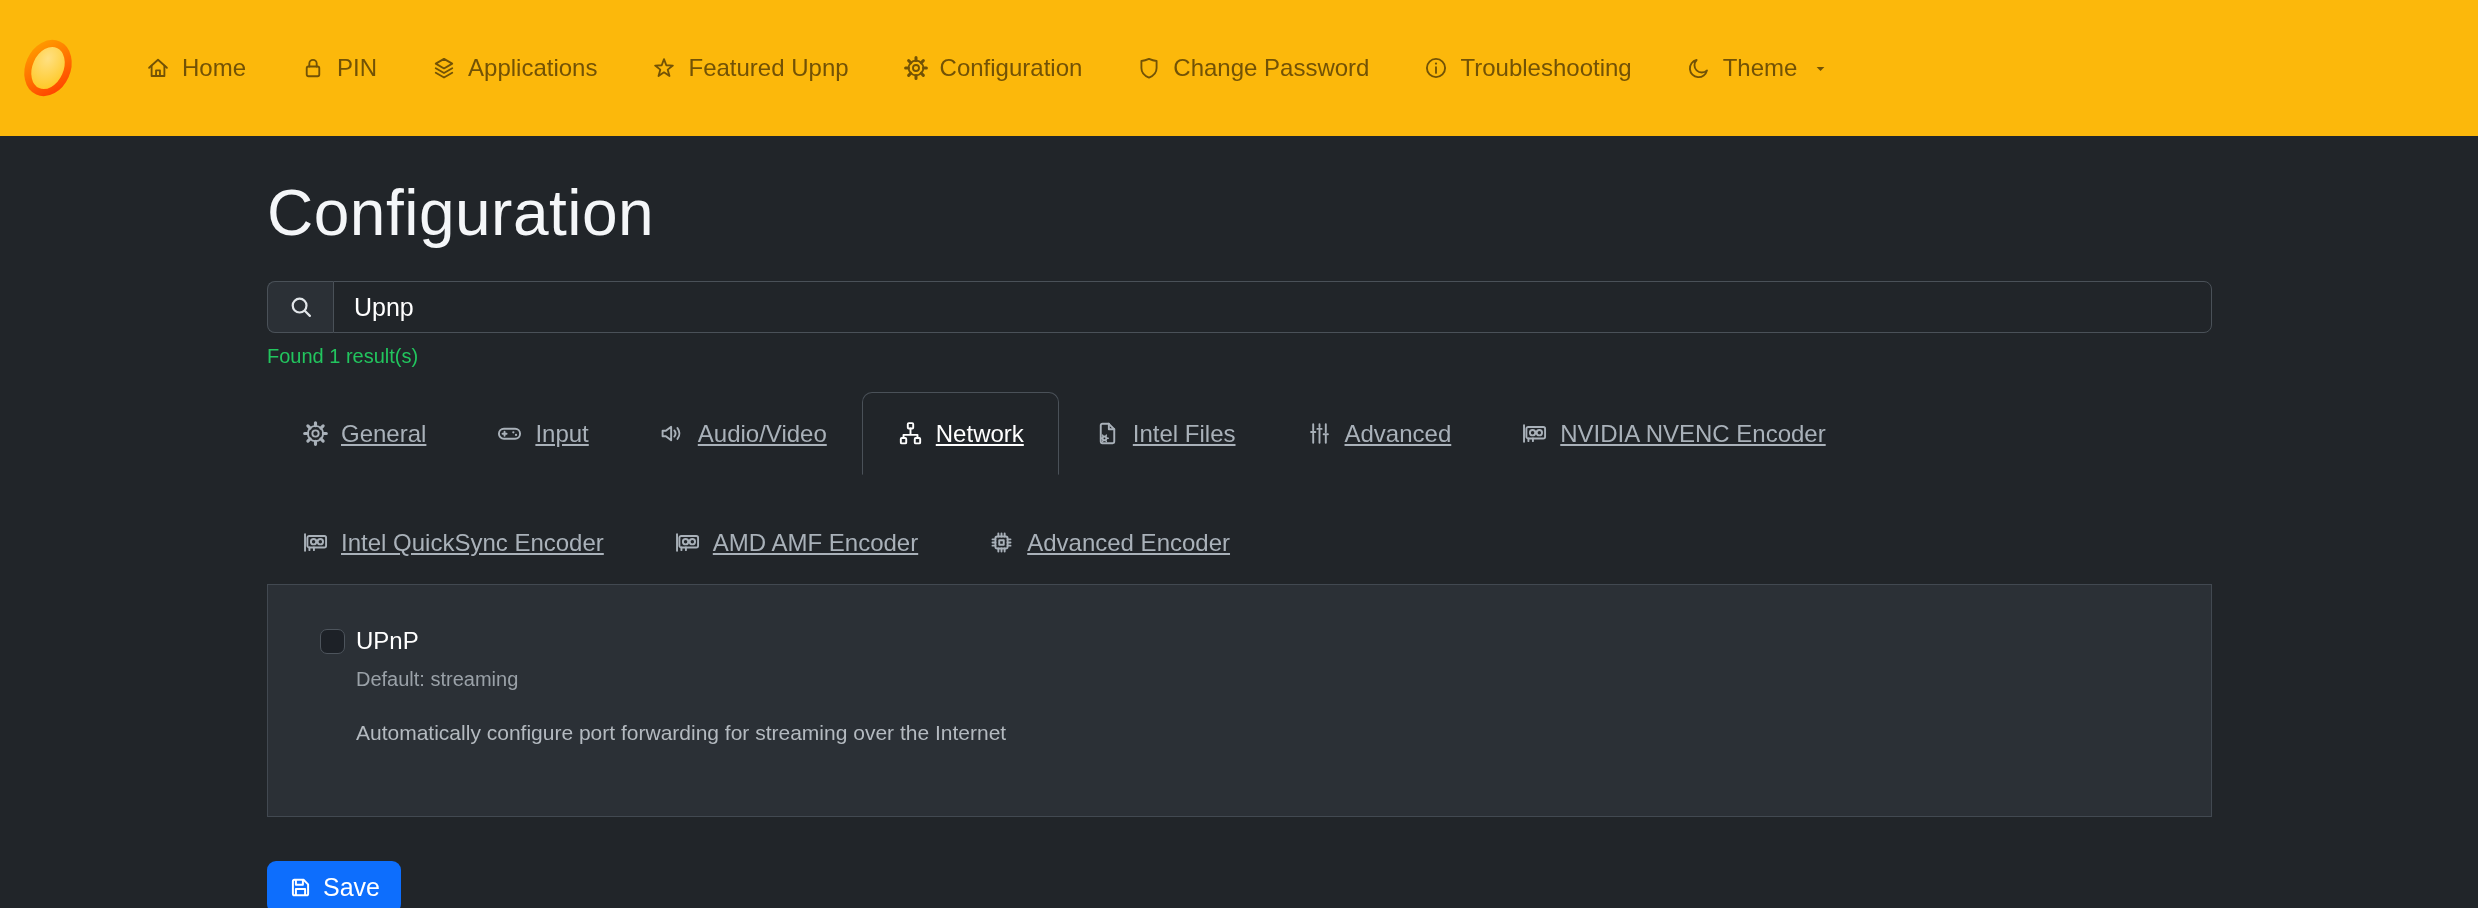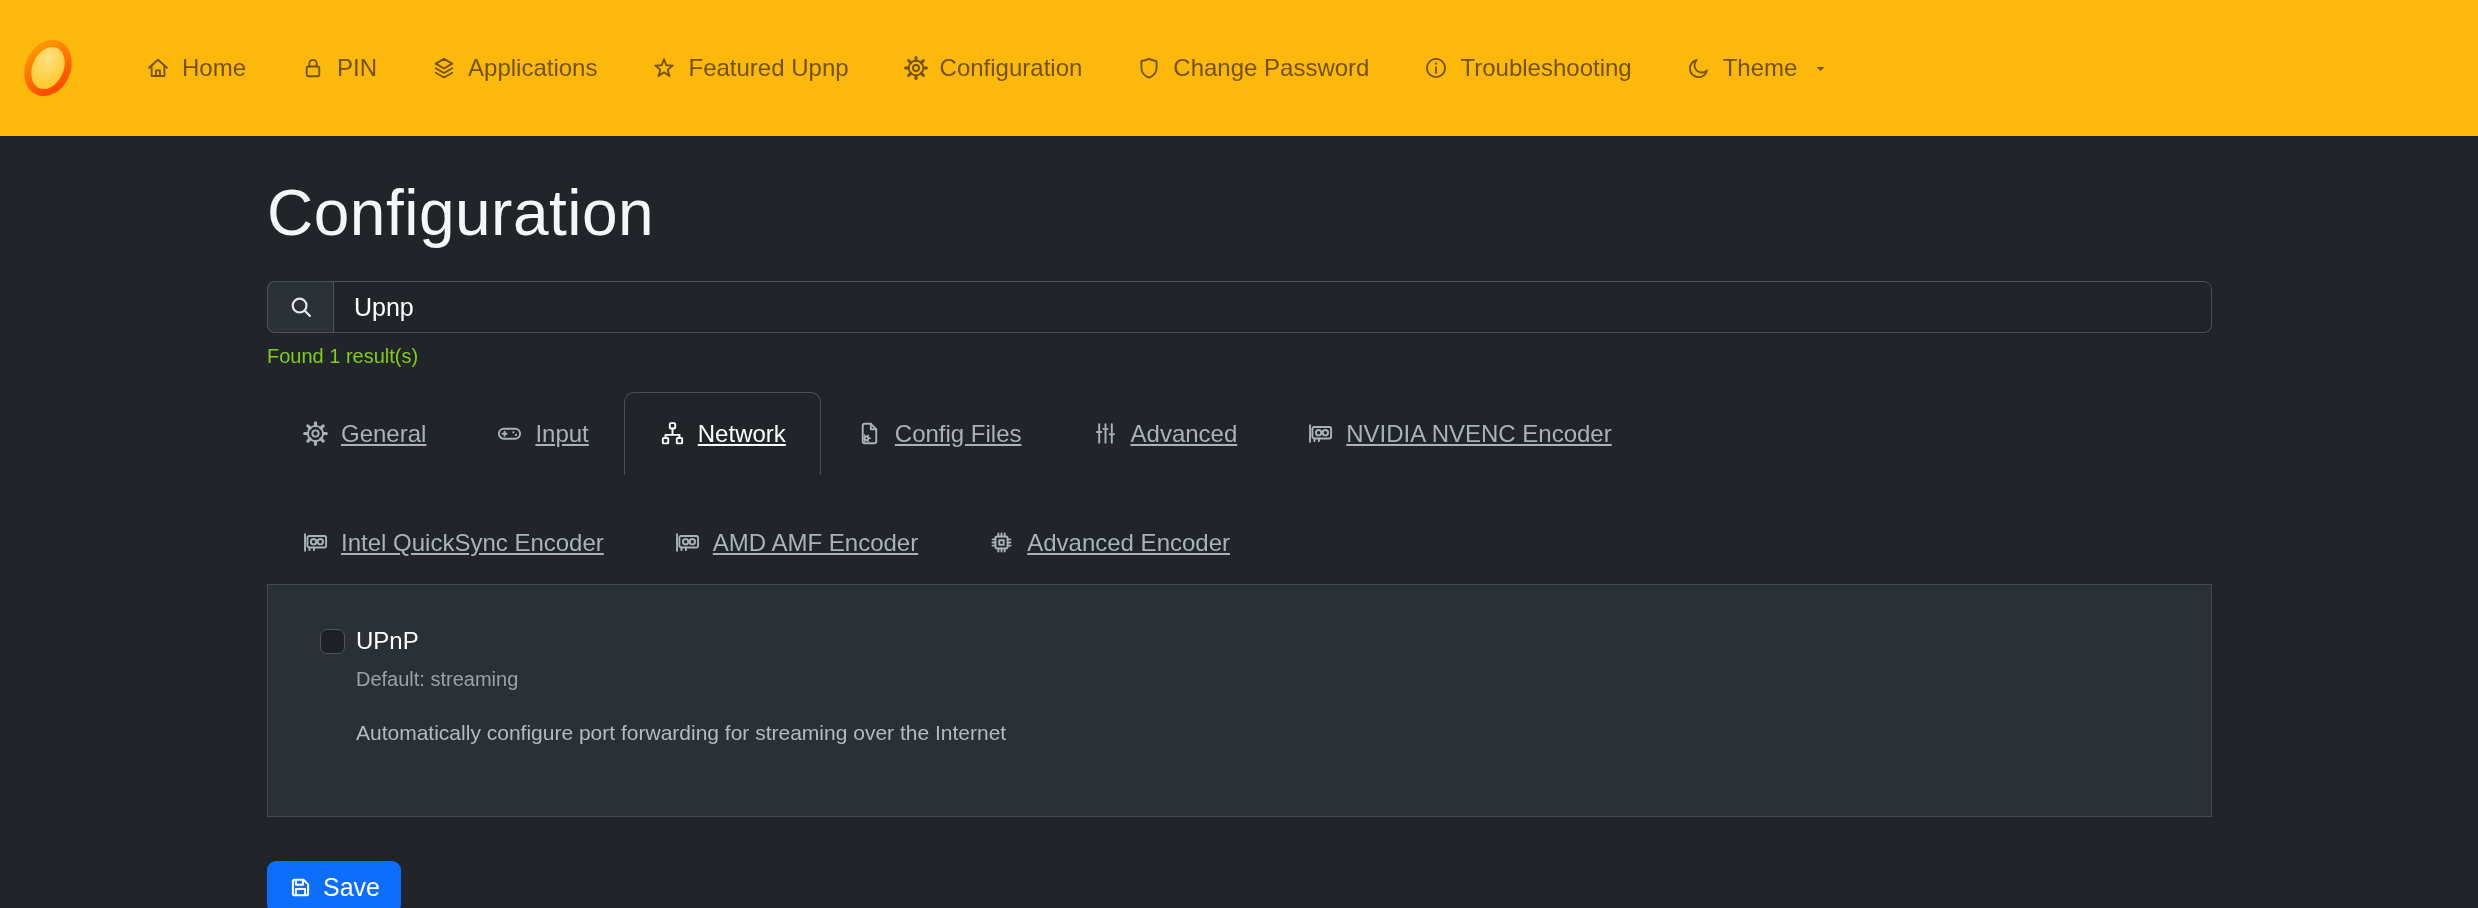--- a/index.html
+++ b/index.html
@@ -47,21 +47,21 @@
   .search-addon{
     width:66px;background:#2b3036;border:1px solid var(--border);border-right:none;
     border-radius:8px 0 0 8px;display:flex;align-items:center;justify-content:center;
     color:#e2e6ea;font-size:28px;
   }
   .search-input{
     flex:1;background:transparent;border:1px solid var(--border);
     border-radius:0 8px 8px 0;color:#fff;font-size:25px;padding:0 20px;
     outline:none;font-family:inherit;min-width:0;
   }
-  .results{margin-top:12px;font-size:20px;color:#84cc16}
+  .results{margin-top:12px;font-size:20px;color:#22c55e}
 
   
   .tabs{display:flex;flex-wrap:wrap;row-gap:13px;margin-top:24px;align-items:stretch}
   .tab{
     display:flex;align-items:center;gap:12px;padding:0 34px;height:83px;
     font-size:24px;color:var(--tab-text);cursor:pointer;white-space:nowrap;
     border:1px solid transparent;border-radius:10px 10px 0 0;text-decoration:underline;
   }
   .tab .icon{font-size:27px}
   .tab.active{color:#ffffff;border-color:var(--border);border-bottom-color:transparent}
@@ -225,20 +225,30 @@
       <span class="icon">
           <svg viewBox="0 0 24 24" fill="none" stroke="currentColor" stroke-width="1.7" stroke-linecap="round" stroke-linejoin="round">
             <rect x="2.6" y="7.8" width="18.8" height="8.8" rx="4.4"></rect>
             <path d="M7.6 10.4v3.6M5.8 12.2h3.6"></path>
             <circle cx="15.4" cy="10.9" r="1" fill="currentColor" stroke="none"></circle>
             <circle cx="17.8" cy="13.3" r="1" fill="currentColor" stroke="none"></circle>
           </svg>
         </span>
       <span>Input</span>
     </div>
+    <div class="tab">
+      <span class="icon">
+          <svg viewBox="0 0 24 24" fill="none" stroke="currentColor" stroke-width="1.7" stroke-linecap="round" stroke-linejoin="round">
+            <path d="M3.2 9.6h2.9L10.8 6v12l-4.7-3.6H3.2z"></path>
+            <path d="M13.6 9.3a4.2 4.2 0 0 1 0 5.4"></path>
+            <path d="M16.4 7.2a8 8 0 0 1 0 9.6"></path>
+          </svg>
+        </span>
+      <span>Audio/Video</span>
+    </div>
     <div class="tab active">
       <span class="icon">
           <svg viewBox="0 0 24 24" fill="none" stroke="currentColor" stroke-width="1.7" stroke-linecap="round" stroke-linejoin="round">
             <rect x="9.6" y="2.8" width="4.8" height="4.8" rx="0.9"></rect>
             <rect x="3.4" y="16" width="4.8" height="4.8" rx="0.9"></rect>
             <rect x="15.8" y="16" width="4.8" height="4.8" rx="0.9"></rect>
             <path d="M12 7.6v3.2M5.8 16v-2.8h12.4V16M12 13.2v-2.4"></path>
           </svg>
         </span>
       <span>Network</span>
@@ -247,21 +257,21 @@
       <span class="icon">
           <svg viewBox="0 0 24 24" fill="none" stroke="currentColor" stroke-width="1.7" stroke-linecap="round" stroke-linejoin="round">
             <path d="M13.2 3.4H7.4A1.4 1.4 0 0 0 6 4.8v14.4a1.4 1.4 0 0 0 1.4 1.4h9.2a1.4 1.4 0 0 0 1.4-1.4V8.2z"></path>
             <path d="M13.2 3.4v4.8H18"></path>
             <circle cx="9.3" cy="16.3" r="1.7"></circle>
             <g stroke-width="1.3">
               <path d="M11.7 16.3h1M10.5 18.38l.5.86M8.1 18.38l-.5.86M6.9 16.3h-1M8.1 14.22l-.5-.86M10.5 14.22l.5-.86"></path>
             </g>
           </svg>
         </span>
-      <span>Config Files</span>
+      <span>Intel Files</span>
     </div>
     <div class="tab">
       <span class="icon">
           <svg viewBox="0 0 24 24" fill="none" stroke="currentColor" stroke-width="1.7" stroke-linecap="round" stroke-linejoin="round">
             <path d="M6.4 3.8v5.2M6.4 12.2v8M4.5 10.7h3.8M12 3.8v2.4M12 9.4v10.8M10.1 7.9h3.8M17.6 3.8v7M17.6 14.1v6.1M15.7 12.6h3.8"></path>
           </svg>
         </span>
       <span>Advanced</span>
     </div>
     <div class="tab">

